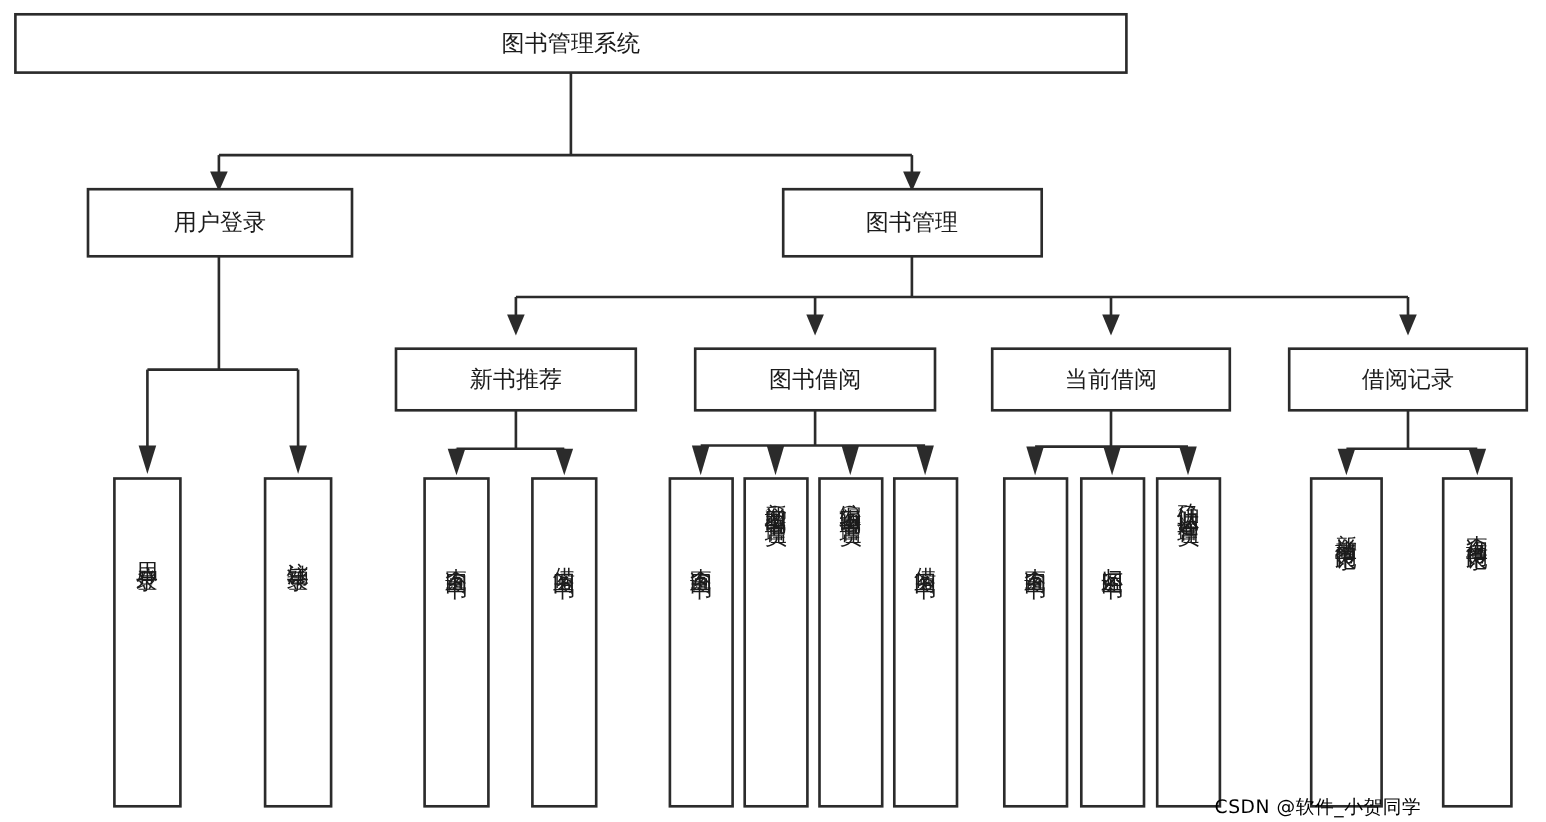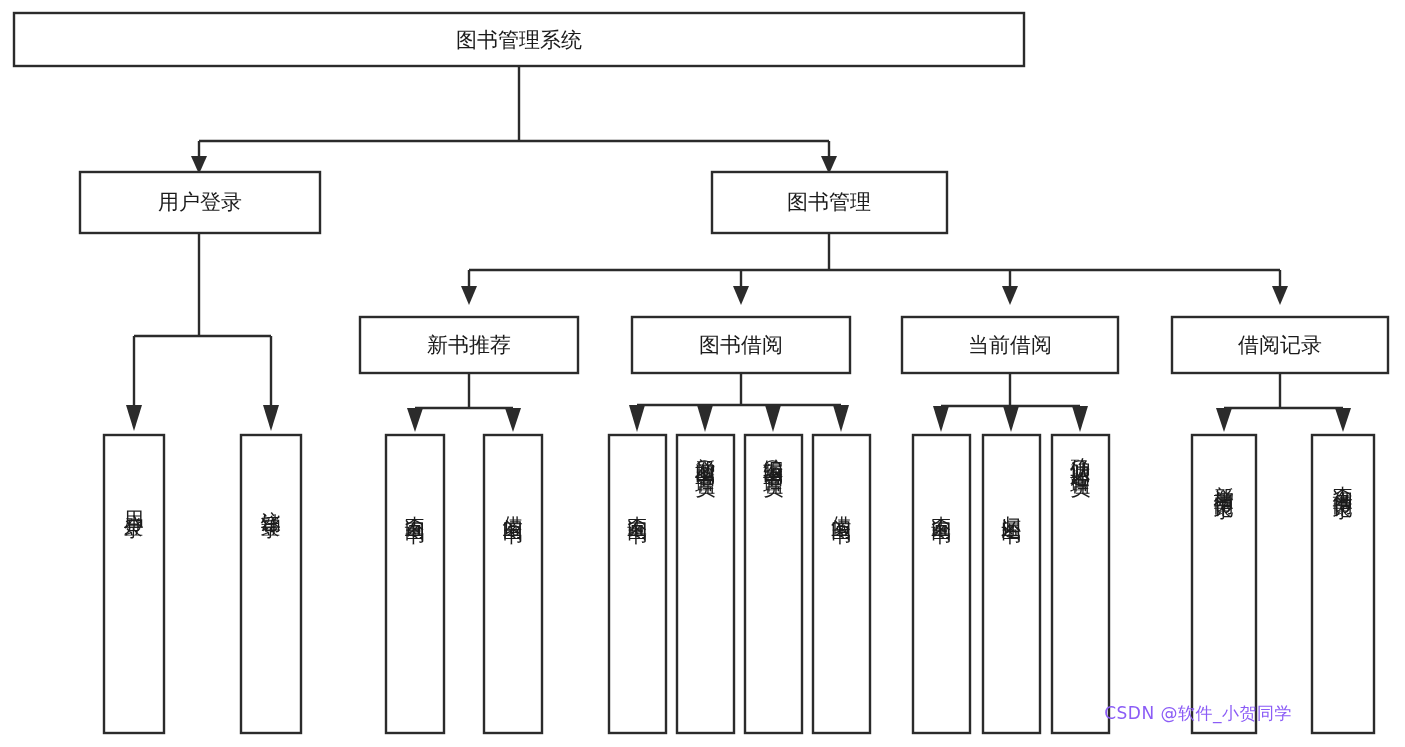--- a/index.html
+++ b/index.html
@@ -64,24 +64,24 @@
     font-size: 20px;
     line-height: 1.32;
     letter-spacing: 3px;
     color: #1b1b1b;
     white-space: nowrap;
     text-align: start;
   }
   .watermark {
     position: absolute;
     right: 8px;
-    bottom: 22px;
+    bottom: 2px;
     font-family: "DejaVu Sans", "Liberation Sans", sans-serif;
     font-size: 17px;
-    color: #8b5cf6;
+    color: #000000;
     letter-spacing: 0.5px;
     white-space: nowrap;
     user-select: none;
   }
 </style>
 </head>
 <body>
 
 <div id="diagram-root">
 

